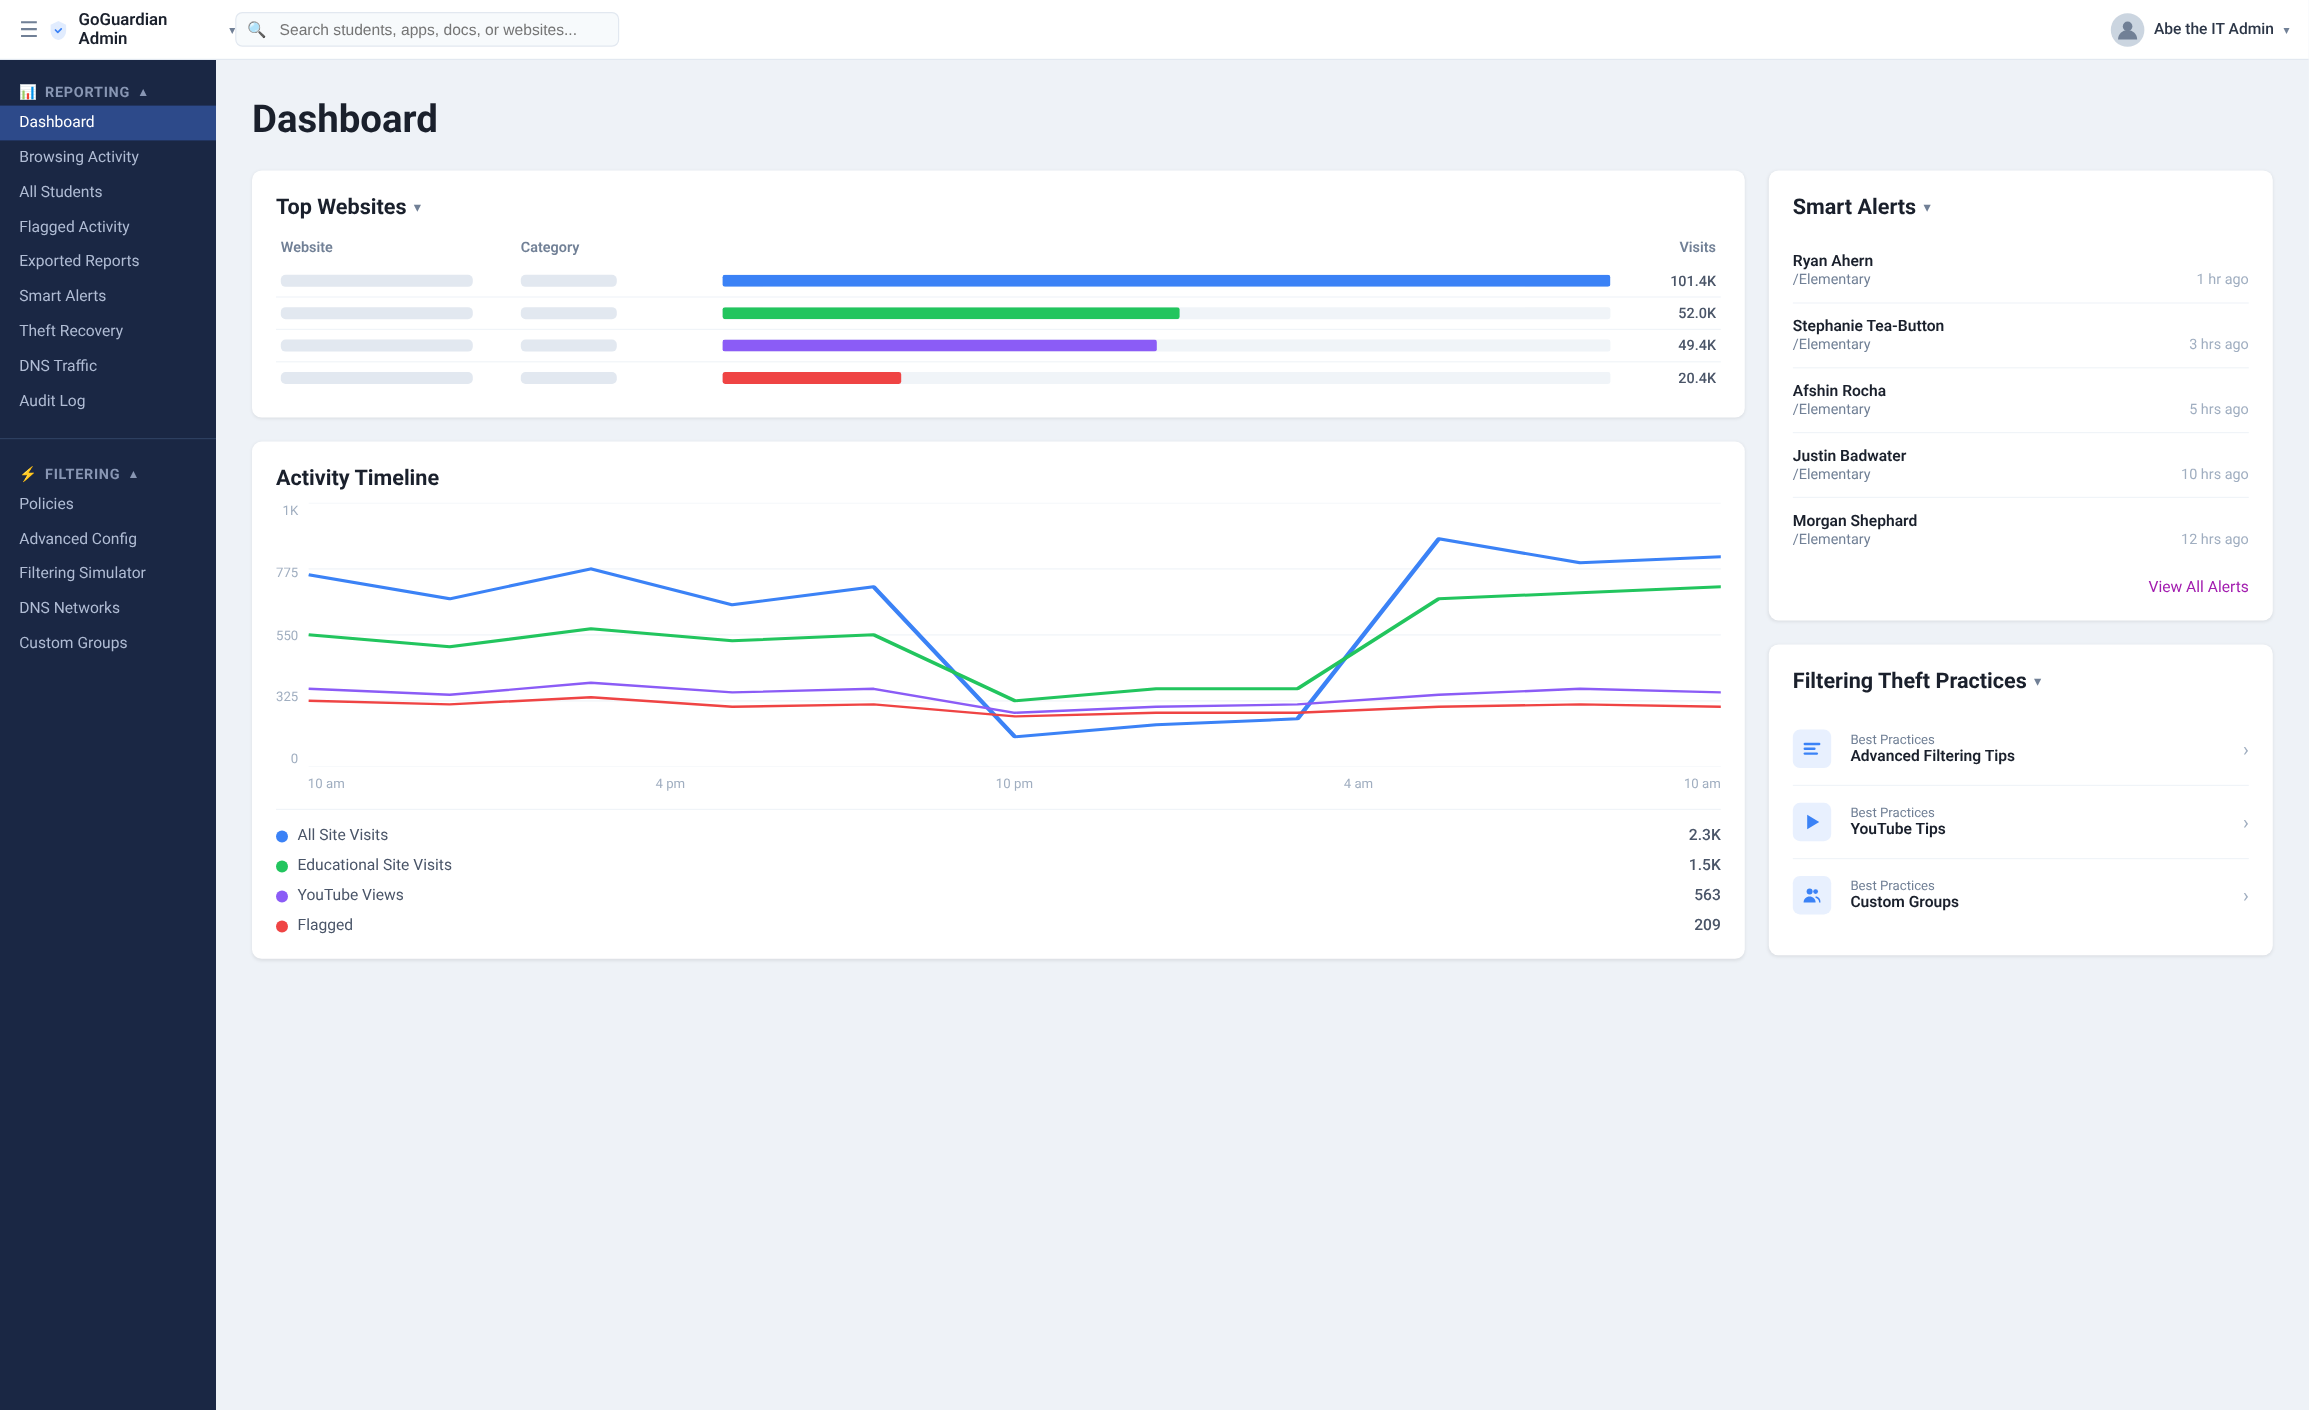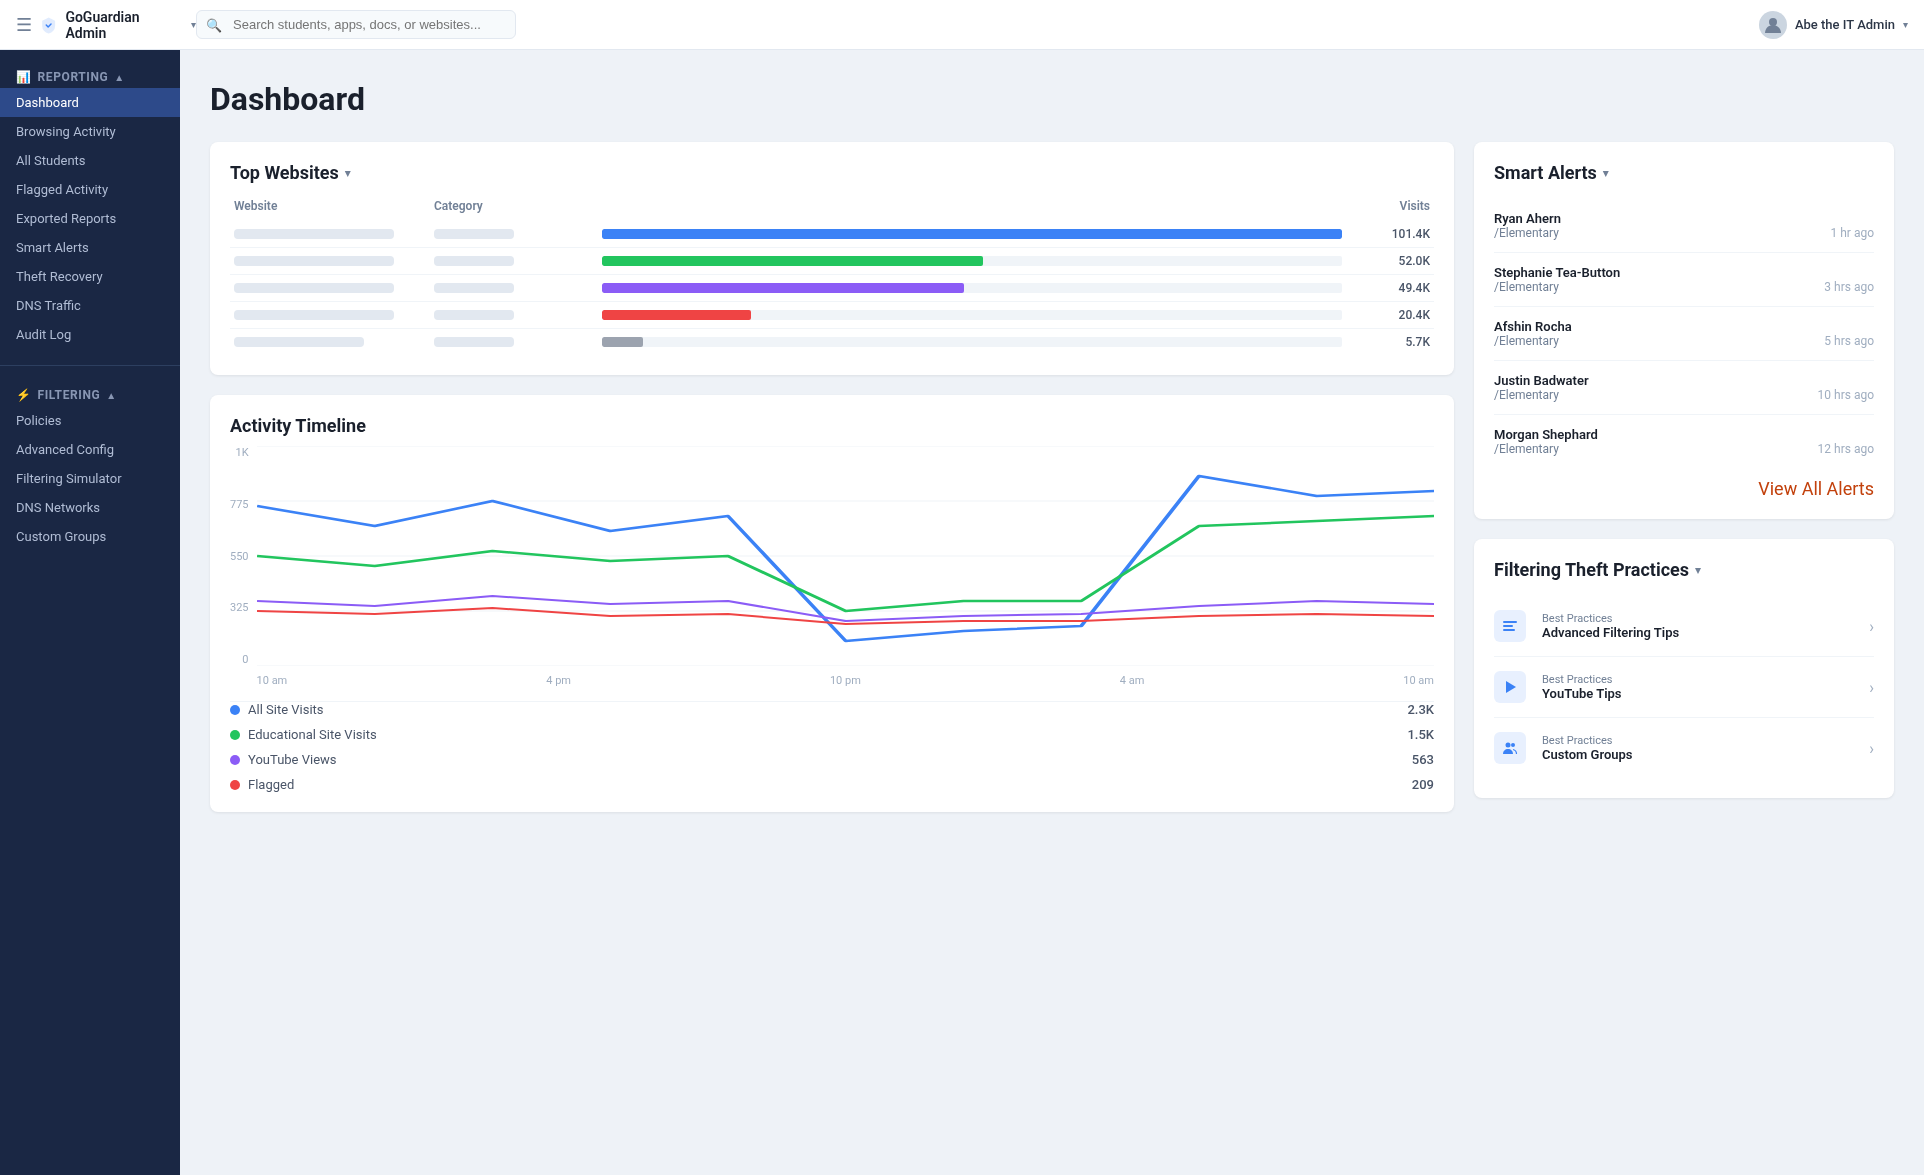--- a/index.html
+++ b/index.html
@@ -50,35 +50,35 @@
     .table-header { display: grid; grid-template-columns: 200px 160px 1fr 80px; font-size: 12px; color: #718096; font-weight: 600; margin-bottom: 8px; padding: 0 4px; }
     .table-row { display: grid; grid-template-columns: 200px 160px 1fr 80px; align-items: center; padding: 6px 4px; border-bottom: 1px solid #f0f4f8; }
     .table-row:last-child { border-bottom: none; }
     .cell-skeleton { height: 10px; background: #e2e8f0; border-radius: 4px; }
     .cell-skeleton.wide { width: 160px; }
     .cell-skeleton.short { width: 80px; }
     .bar-wrap { flex: 1; background: #f0f4f8; border-radius: 2px; height: 10px; overflow: hidden; }
     .bar { height: 100%; border-radius: 2px; }
     .visits-num { font-size: 12px; color: #4a5568; text-align: right; font-weight: 500; }
     .chart-label { font-size: 11px; color: #a0aec0; }
-    .legend { display: flex; flex-direction: column; gap: 10px; margin-top: 14px; border-top: 1px solid #f0f4f8; }
+    .legend { display: flex; flex-direction: column; gap: 10px; margin-top: 14px; padding-top: 14px; border-top: 1px solid #f0f4f8; }
     .legend-item { display: flex; align-items: center; gap: 8px; }
     .legend-dot { width: 10px; height: 10px; border-radius: 50%; flex-shrink: 0; }
     .legend-label { font-size: 13px; color: #4a5568; flex: 1; }
     .legend-val { font-size: 13px; color: #4a5568; font-weight: 500; }
 
     
     .alert-list { display: flex; flex-direction: column; gap: 0; }
     .alert-item { padding: 12px 0; border-bottom: 1px solid #f0f4f8; display: flex; align-items: flex-end; justify-content: space-between; }
     .alert-item:last-child { border-bottom: none; }
     .alert-name { font-size: 13px; font-weight: 600; color: #1a202c; }
     .alert-school { font-size: 12px; color: #718096; }
     .alert-time { font-size: 12px; color: #a0aec0; white-space: nowrap; }
     .view-all { text-align: right; margin-top: 10px; }
-    .view-all-link { font-size: 18px; color: #c2410c; text-decoration: none; cursor: pointer; }
+    .view-all-link { font-size: 13px; color: #a21caf; text-decoration: none; cursor: pointer; }
 
     
     .best-practice-item { display: flex; align-items: center; gap: 16px; padding: 14px 0; border-bottom: 1px solid #f0f4f8; cursor: pointer; }
     .best-practice-item:last-child { border-bottom: none; }
     .bp-icon { width: 32px; height: 32px; background: #e8f0fe; border-radius: 6px; display: flex; align-items: center; justify-content: center; color: #3b82f6; font-size: 14px; flex-shrink: 0; }
     .bp-text { flex: 1; }
     .bp-label { font-size: 11px; color: #718096; }
     .bp-title { font-size: 13px; font-weight: 600; color: #1a202c; }
     .bp-arrow { color: #a0aec0; font-size: 16px; }
 
@@ -214,30 +214,20 @@
             <div class="cell-skeleton wide"></div>
             <div class="cell-skeleton short"></div>
             <div style="flex:1; padding: 0 8px;">
               <div class="bar-wrap">
                 <div class="bar" style="width:20.2%; background:#ef4444;"></div>
               </div>
             </div>
             <div class="visits-num">20.4K</div>
           </div>
 
-          <div class="table-row">
-            <div class="cell-skeleton" style="width:130px;"></div>
-            <div class="cell-skeleton short"></div>
-            <div style="flex:1; padding: 0 8px;">
-              <div class="bar-wrap">
-                <div class="bar" style="width:5.6%; background:#9ca3af;"></div>
-              </div>
-            </div>
-            <div class="visits-num">5.7K</div>
-          </div>
         </div>
 
         <div class="card">
           <div class="activity-timeline-title">Activity Timeline</div>
 
           <div style="display:flex; margin-top: 10px;">
 
             <div style="display:flex; flex-direction:column; justify-content:space-between; padding-right:8px; height:220px; text-align:right;">
               <span class="chart-label">1K</span>
               <span class="chart-label">775</span>

